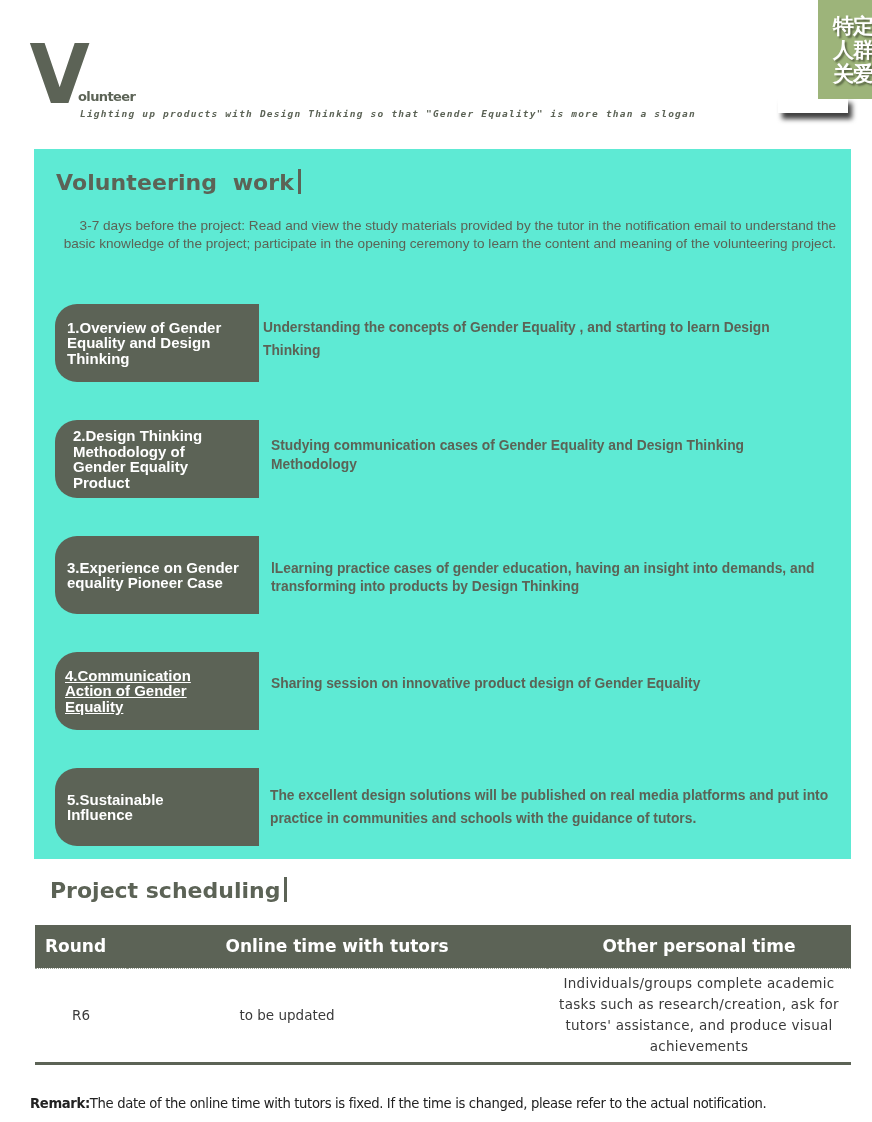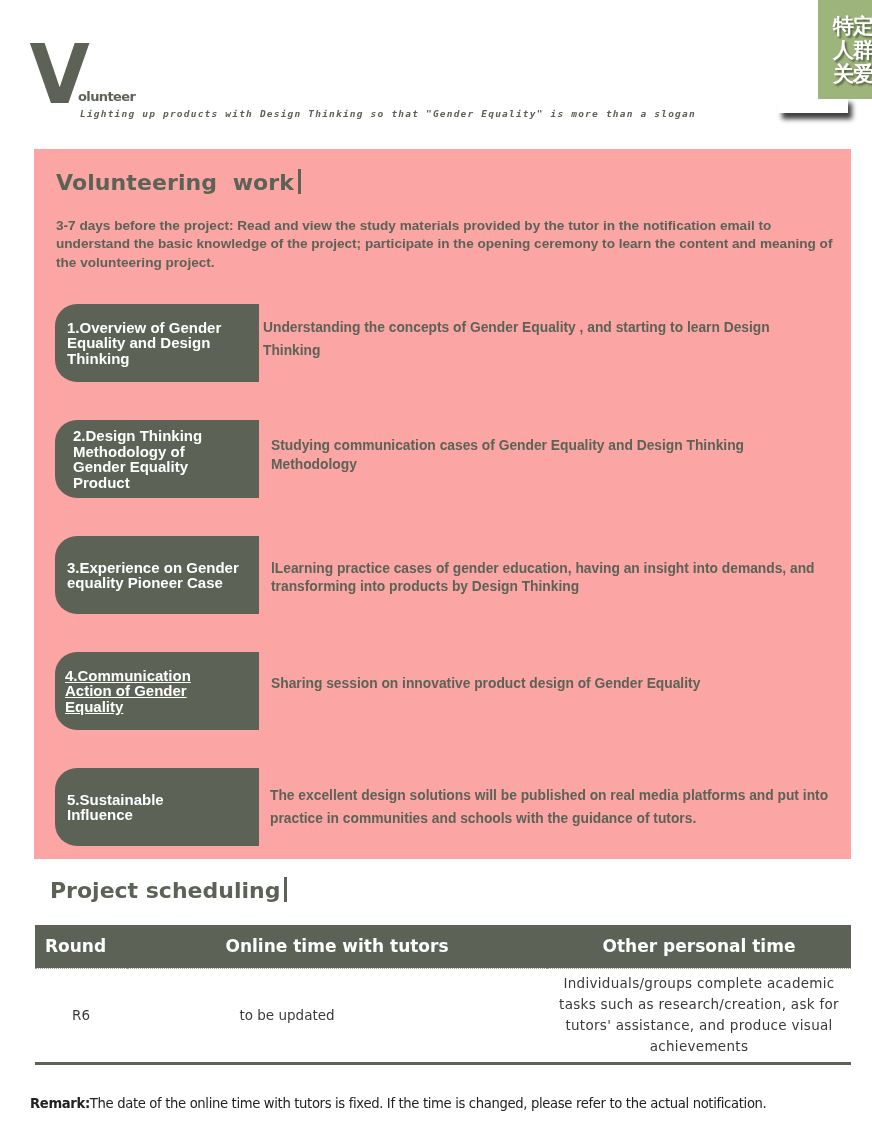--- a/index.html
+++ b/index.html
@@ -33,31 +33,32 @@
       display: flex; flex-direction: column; align-items: center; justify-content: center; margin-left: 42px;
     }
     .badge span {
       display: block; color: #ffffff; font-family: "DejaVu Sans", sans-serif; font-weight: bold;
       font-size: 21px; line-height: 24px; letter-spacing: -1px;
       text-shadow: 2px 2px 2px rgba(0,0,0,0.45);
     }
 
     
     .panel {
-      position: absolute; left: 34px; top: 149px; width: 817px; height: 710px; background: #fca5a5;
+      position: absolute; left: 34px; top: 149px; width: 817px; height: 710px; background: #5eead4;
     }
     .section-title {
       font-family: "DejaVu Sans", sans-serif; font-weight: bold; color: #5c6356;
     }
     .vw-title { position: absolute; left: 22px; top: 20px; font-size: 22px; letter-spacing: 0.1px; }
     .title-bar { display: inline-block; width: 3px; height: 25px; background: #5c6356; vertical-align: -4px; margin-left: 4px; }
     .intro {
       position: absolute; left: 22px; top: 68px; width: 780px;
-      font-family: "Liberation Sans", sans-serif; font-weight: bold; font-size: 13.6px; line-height: 18.3px;
+      font-family: "Liberation Sans", sans-serif; font-weight: normal; font-size: 13.6px; line-height: 18.3px;
       color: #5b6356;
+      text-align: right;
     }
 
     .step-card {
       position: absolute; left: 21px; width: 204px; height: 78px; background: #5c6356;
       border-radius: 22px 0 0 22px; color: #ffffff;
       font-family: "Liberation Sans", sans-serif; font-weight: bold; font-size: 15px; line-height: 15.5px;
       display: flex; align-items: center; padding-left: 12px; padding-right: 4px;
     }
     .step-desc {
       position: absolute; font-family: "Liberation Sans", sans-serif; font-weight: bold;

